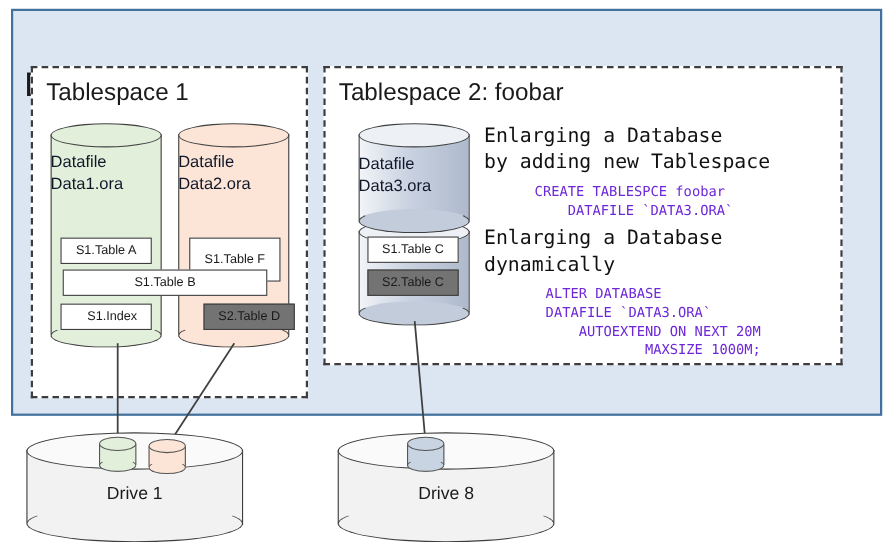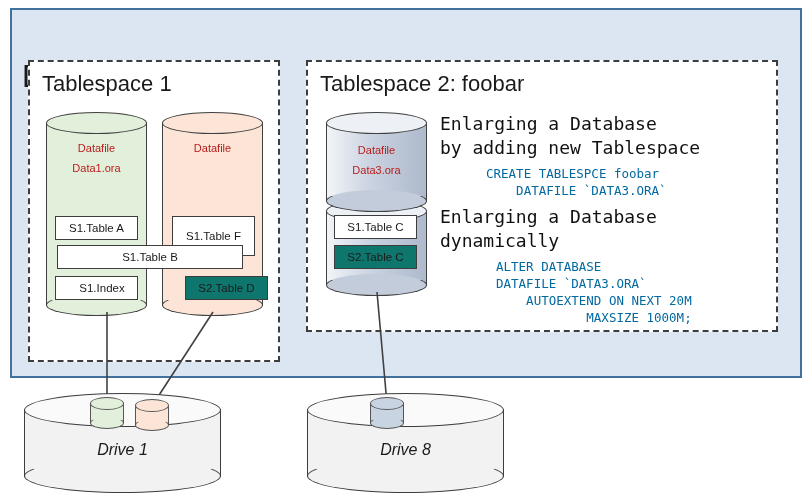--- a/index.html
+++ b/index.html
@@ -18,41 +18,41 @@
   #database-title{
     position:absolute;left:22px;top:14px;font-size:31px;letter-spacing:.1px;
     color:#1a1a1a;white-space:nowrap;margin-top:45px;
   }
 
   
   .tablespace{
     position:absolute;background:#ffffff;border:2px dashed #3d3d3d;box-sizing:border-box;
   }
   #tablespace-1{left:28px;top:60px;width:252px;height:302px;}
-  #tablespace-2{left:306px;top:60px;width:472px;height:272px;}
+  #tablespace-2{left:294px;top:60px;width:472px;height:272px;}
   .ts-title{position:absolute;left:12px;top:9px;font-size:22px;white-space:nowrap;color:#1a1a1a;}
 
   
   .cyl{position:absolute;}
   .cyl .body{
     position:absolute;left:0;right:0;top:10px;bottom:10px;
     border-left:1.6px solid #404040;border-right:1.6px solid #404040;
   }
   .cyl .top{
     position:absolute;left:0;top:0;width:100%;height:22px;
     border-radius:50%;border:1.6px solid #404040;box-sizing:border-box;
   }
   .cyl .bot{
     position:absolute;left:0;bottom:0;width:100%;height:22px;
     border-radius:50%;border:1.6px solid #404040;box-sizing:border-box;
     border-top-color:transparent;
   }
   .cyl .label{
-    position:absolute;left:0;right:0;top:26px;text-align:center;
-    font-size:11px;line-height:20px;color:#b91c1c;pointer-events:none;
+    position:absolute;left:0;right:0;top:26px;text-align:left;
+    font-size:15px;line-height:20px;color:#0f172a;pointer-events:none;
   }
 
   
   #cyl-data1{left:46px;top:112px;width:101px;height:204px;}
   #cyl-data1 .body,#cyl-data1 .top,#cyl-data1 .bot{background:#E2EFDA;}
   
   #cyl-data2{left:162px;top:112px;width:101px;height:204px;}
   #cyl-data2 .body,#cyl-data2 .top,#cyl-data2 .bot{background:#FCE4D6;}
 
   
@@ -65,39 +65,39 @@
   #cyl-data3-bot .top{background:#EDF1F6;}
   #cyl-data3-bot .bot{background:#C2CCDB;}
   #cyl-data3-top .label{top:28px;}
 
   
   .tbox{
     position:absolute;background:#ffffff;border:1.6px solid #3d3d3d;box-sizing:border-box;
     font-size:11.5px;display:flex;align-items:center;justify-content:center;
     color:#1a1a1a;white-space:nowrap;
   }
-  .tbox.hl{background:#0f766e;}
+  .tbox.hl{background:#737373;}
 
   #tbl-s1a{left:55px;top:216px;width:83px;height:24px;}
   #tbl-s1b{left:57px;top:245px;width:186px;height:24px;}
   #tbl-s1idx{left:55px;top:276px;width:83px;height:24px;padding-left:11px;}
   #tbl-s1f{left:172px;top:216px;width:83px;height:40px;text-align:right;}
   #tbl-s2d{left:185px;top:276px;width:83px;height:24px;}
   #tbl-s1c{left:334px;top:215px;width:83px;height:24px;}
   #tbl-s2c{left:334px;top:245px;width:83px;height:24px;}
 
   
   #ts2-text{position:absolute;left:440px;top:112px;width:325px;}
   .mono-head{
     font-family:"DejaVu Sans Mono","Liberation Mono",monospace;
     font-size:18px;line-height:24px;color:#111;white-space:pre;
   }
   .mono-code{
     font-family:"DejaVu Sans Mono","Liberation Mono",monospace;
-    font-size:12.5px;line-height:17px;color:#0369a1;white-space:pre;
+    font-size:12.5px;line-height:17px;color:#6d28d9;white-space:pre;
     margin:5px 0 6px 0;
   }
   #sql-1{padding-left:46px;}
   #sql-2{padding-left:56px;}
   #head-2{margin-top:4px;}
 
   
   .drive{position:absolute;}
   .drive .d-body{
     position:absolute;left:0;right:0;top:16px;bottom:16px;background:#F2F2F2;
@@ -105,21 +105,21 @@
   }
   .drive .d-top{
     position:absolute;left:0;top:0;width:100%;height:34px;border-radius:50%;
     border:1.6px solid #3d3d3d;background:#FAFAFA;box-sizing:border-box;
   }
   .drive .d-bot{
     position:absolute;left:0;bottom:0;width:100%;height:34px;border-radius:50%;
     border:1.6px solid #3d3d3d;background:#F2F2F2;box-sizing:border-box;border-top-color:transparent;
   }
   .drive .d-label{
-    position:absolute;left:0;right:0;top:48px;text-align:center;font-size:16px;color:#1a1a1a;font-style:italic;
+    position:absolute;left:0;right:0;top:48px;text-align:center;font-size:16px;color:#1a1a1a;
   }
   #drive-1{left:24px;top:393px;width:197px;height:100px;}
   #drive-2{left:307px;top:393px;width:197px;height:100px;}
 
   
   .mini{position:absolute;width:34px;height:32px;}
   .mini .m-body{position:absolute;left:0;right:0;top:7px;bottom:6px;border-left:1.4px solid #555;border-right:1.4px solid #555;}
   .mini .m-top{position:absolute;left:0;top:0;width:100%;height:13px;border-radius:50%;border:1.4px solid #555;box-sizing:border-box;}
   .mini .m-bot{position:absolute;left:0;bottom:0;width:100%;height:12px;border-radius:50%;border:1.4px solid #555;box-sizing:border-box;border-top-color:transparent;}
   #mini-green{left:90px;top:397px;}
@@ -157,20 +157,21 @@
       <div>Data1.ora</div>
     </div>
   </div>
 
   <div class="cyl" id="cyl-data2">
     <div class="body"></div>
     <div class="bot"></div>
     <div class="top"></div>
     <div class="label">
       <div>Datafile</div>
+      <div>Data2.ora</div>
     </div>
   </div>
 
   <div class="cyl" id="cyl-data3-bot">
     <div class="body"></div>
     <div class="bot"></div>
     <div class="top"></div>
   </div>
   <div class="cyl" id="cyl-data3-top">
     <div class="body"></div>

